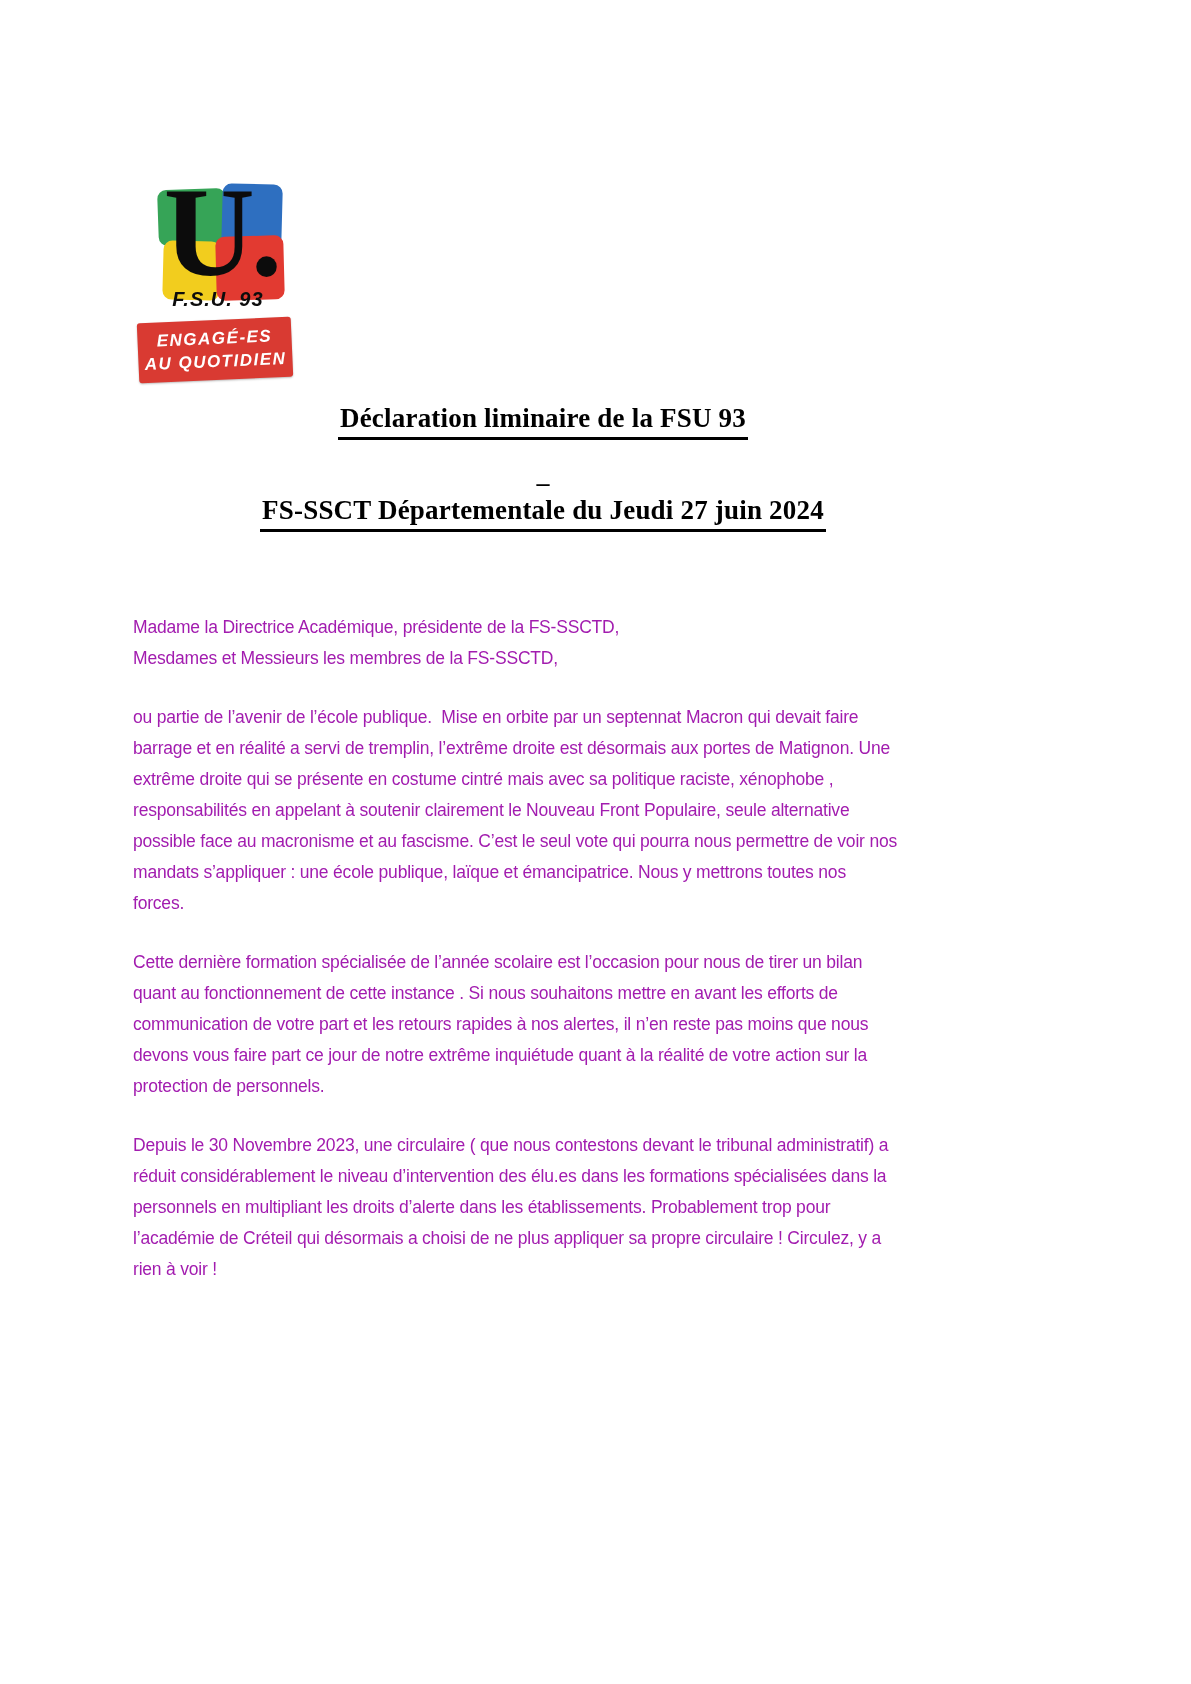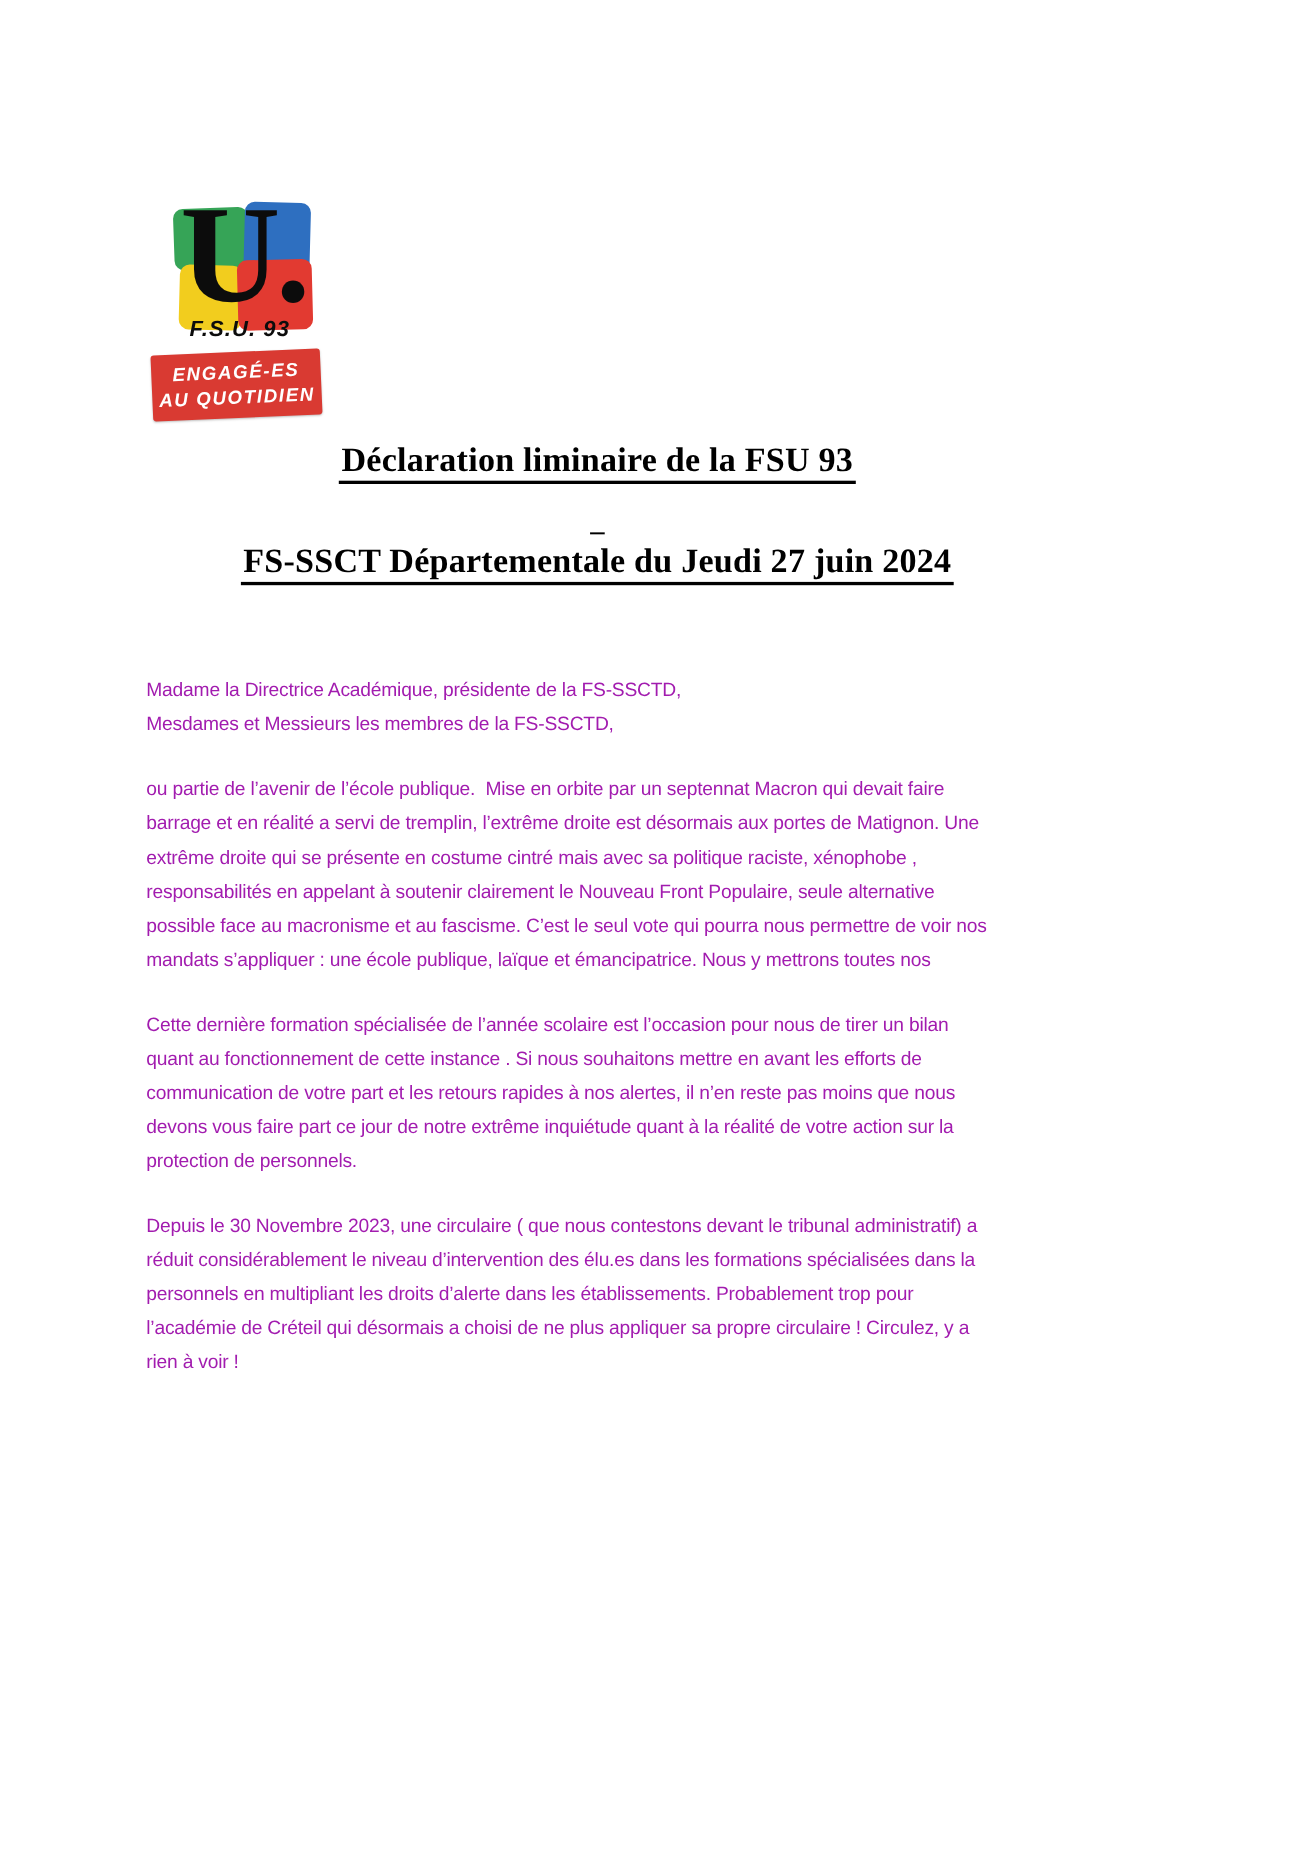--- a/index.html
+++ b/index.html
@@ -38,21 +38,21 @@
 
   
   .titles{
     position:absolute;left:133px;top:0;width:820px;text-align:center;
     font-family:"Liberation Serif",serif;font-weight:700;color:#000;
   }
   .title-row1{position:absolute;top:402px;width:100%;}
   .title-sep {position:absolute;top:468px;width:100%;font-size:26px;}
   .title-row2{position:absolute;top:494px;width:100%;}
   .title-text{
-    display:inline-block;font-size:31px;line-height:32px;
+    display:inline-block;font-size:27px;line-height:32px;
     border-bottom:3px solid #000;padding:0 2px 3px 2px;letter-spacing:0.2px;
   }
 
   
   .body-text{
     position:absolute;left:133px;top:612px;width:840px;
     font-size:17.5px;letter-spacing:-0.2px;color:#a21caf;
   }
   .text-block{margin:0;}
   .text-block + .text-block{margin-top:28px;}
@@ -93,20 +93,21 @@
         <div>Madame la Directrice Académique, présidente de la FS-SSCTD,</div>
         <div>Mesdames et Messieurs les membres de la FS-SSCTD,</div>
       </div>
     <div class="text-block">
         <div>ou partie de l’avenir de l’école publique.  Mise en orbite par un septennat Macron qui devait faire</div>
         <div>barrage et en réalité a servi de tremplin, l’extrême droite est désormais aux portes de Matignon. Une</div>
         <div>extrême droite qui se présente en costume cintré mais avec sa politique raciste, xénophobe ,</div>
         <div>responsabilités en appelant à soutenir clairement le Nouveau Front Populaire, seule alternative</div>
         <div>possible face au macronisme et au fascisme. C’est le seul vote qui pourra nous permettre de voir nos</div>
         <div>mandats s’appliquer : une école publique, laïque et émancipatrice. Nous y mettrons toutes nos</div>
+        <div>forces.</div>
       </div>
     <div class="text-block">
         <div>Cette dernière formation spécialisée de l’année scolaire est l’occasion pour nous de tirer un bilan</div>
         <div>quant au fonctionnement de cette instance . Si nous souhaitons mettre en avant les efforts de</div>
         <div>communication de votre part et les retours rapides à nos alertes, il n’en reste pas moins que nous</div>
         <div>devons vous faire part ce jour de notre extrême inquiétude quant à la réalité de votre action sur la</div>
         <div>protection de personnels.</div>
       </div>
     <div class="text-block">
         <div>Depuis le 30 Novembre 2023, une circulaire ( que nous contestons devant le tribunal administratif) a</div>

